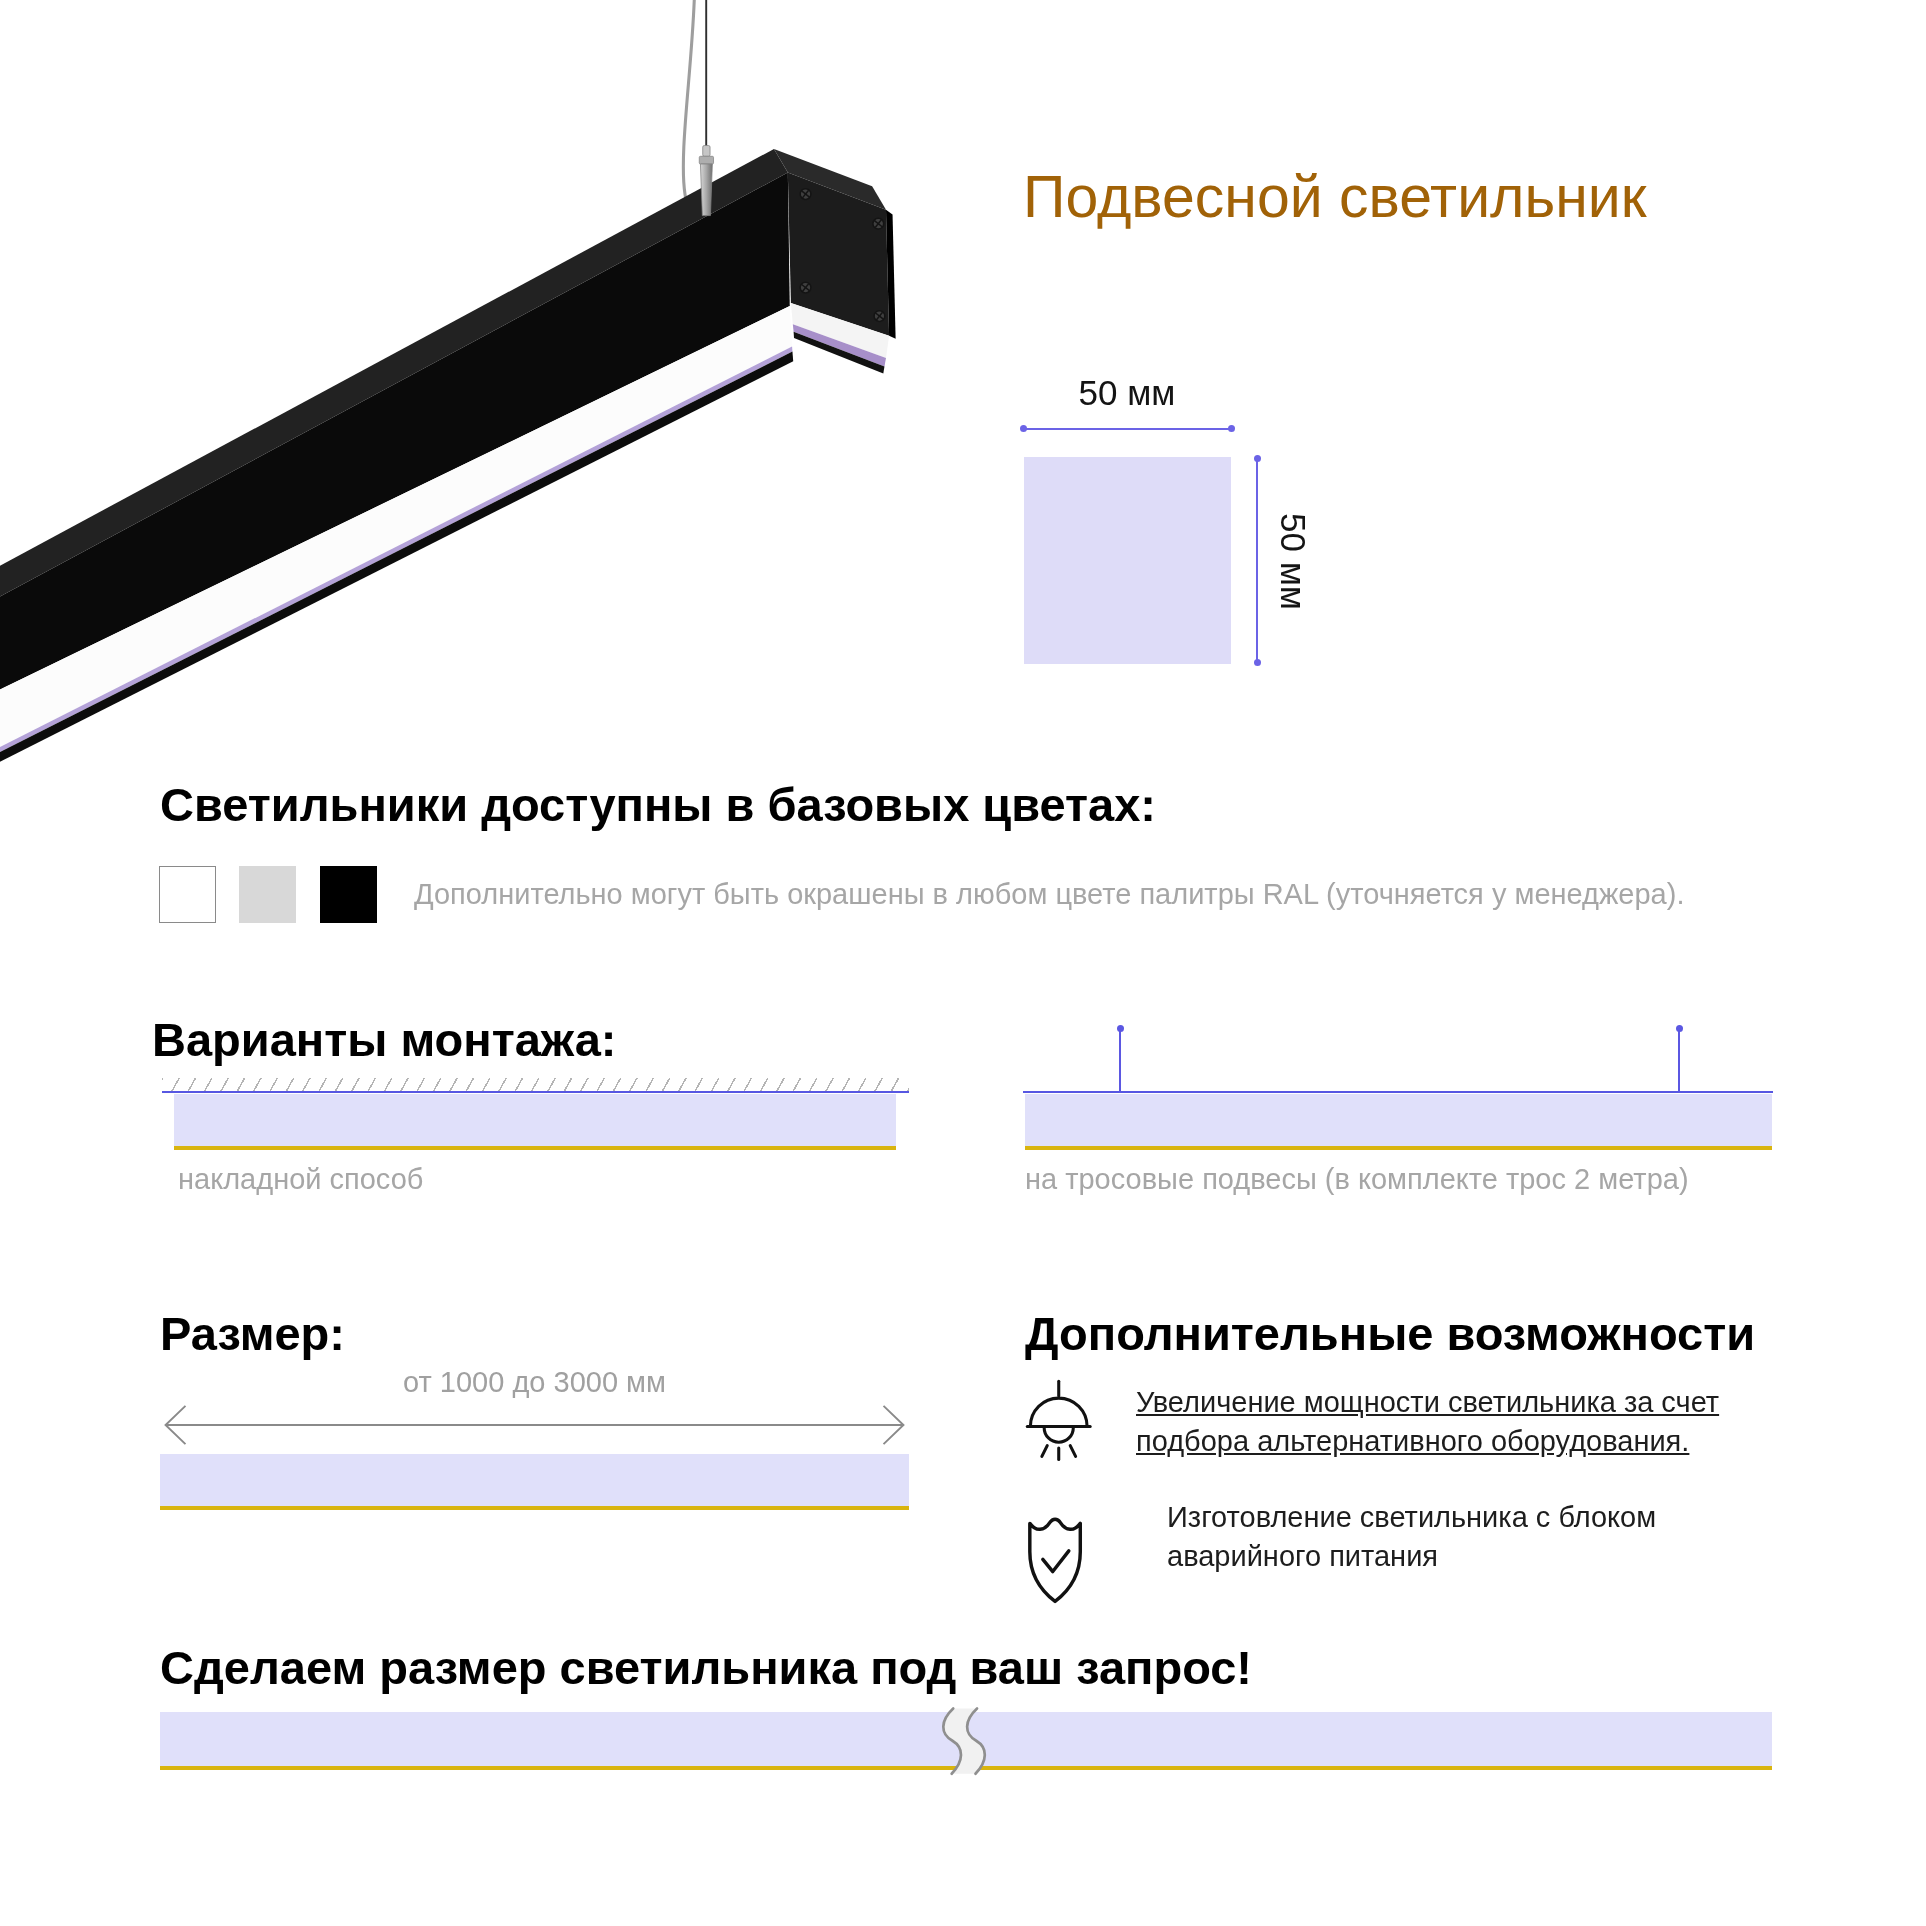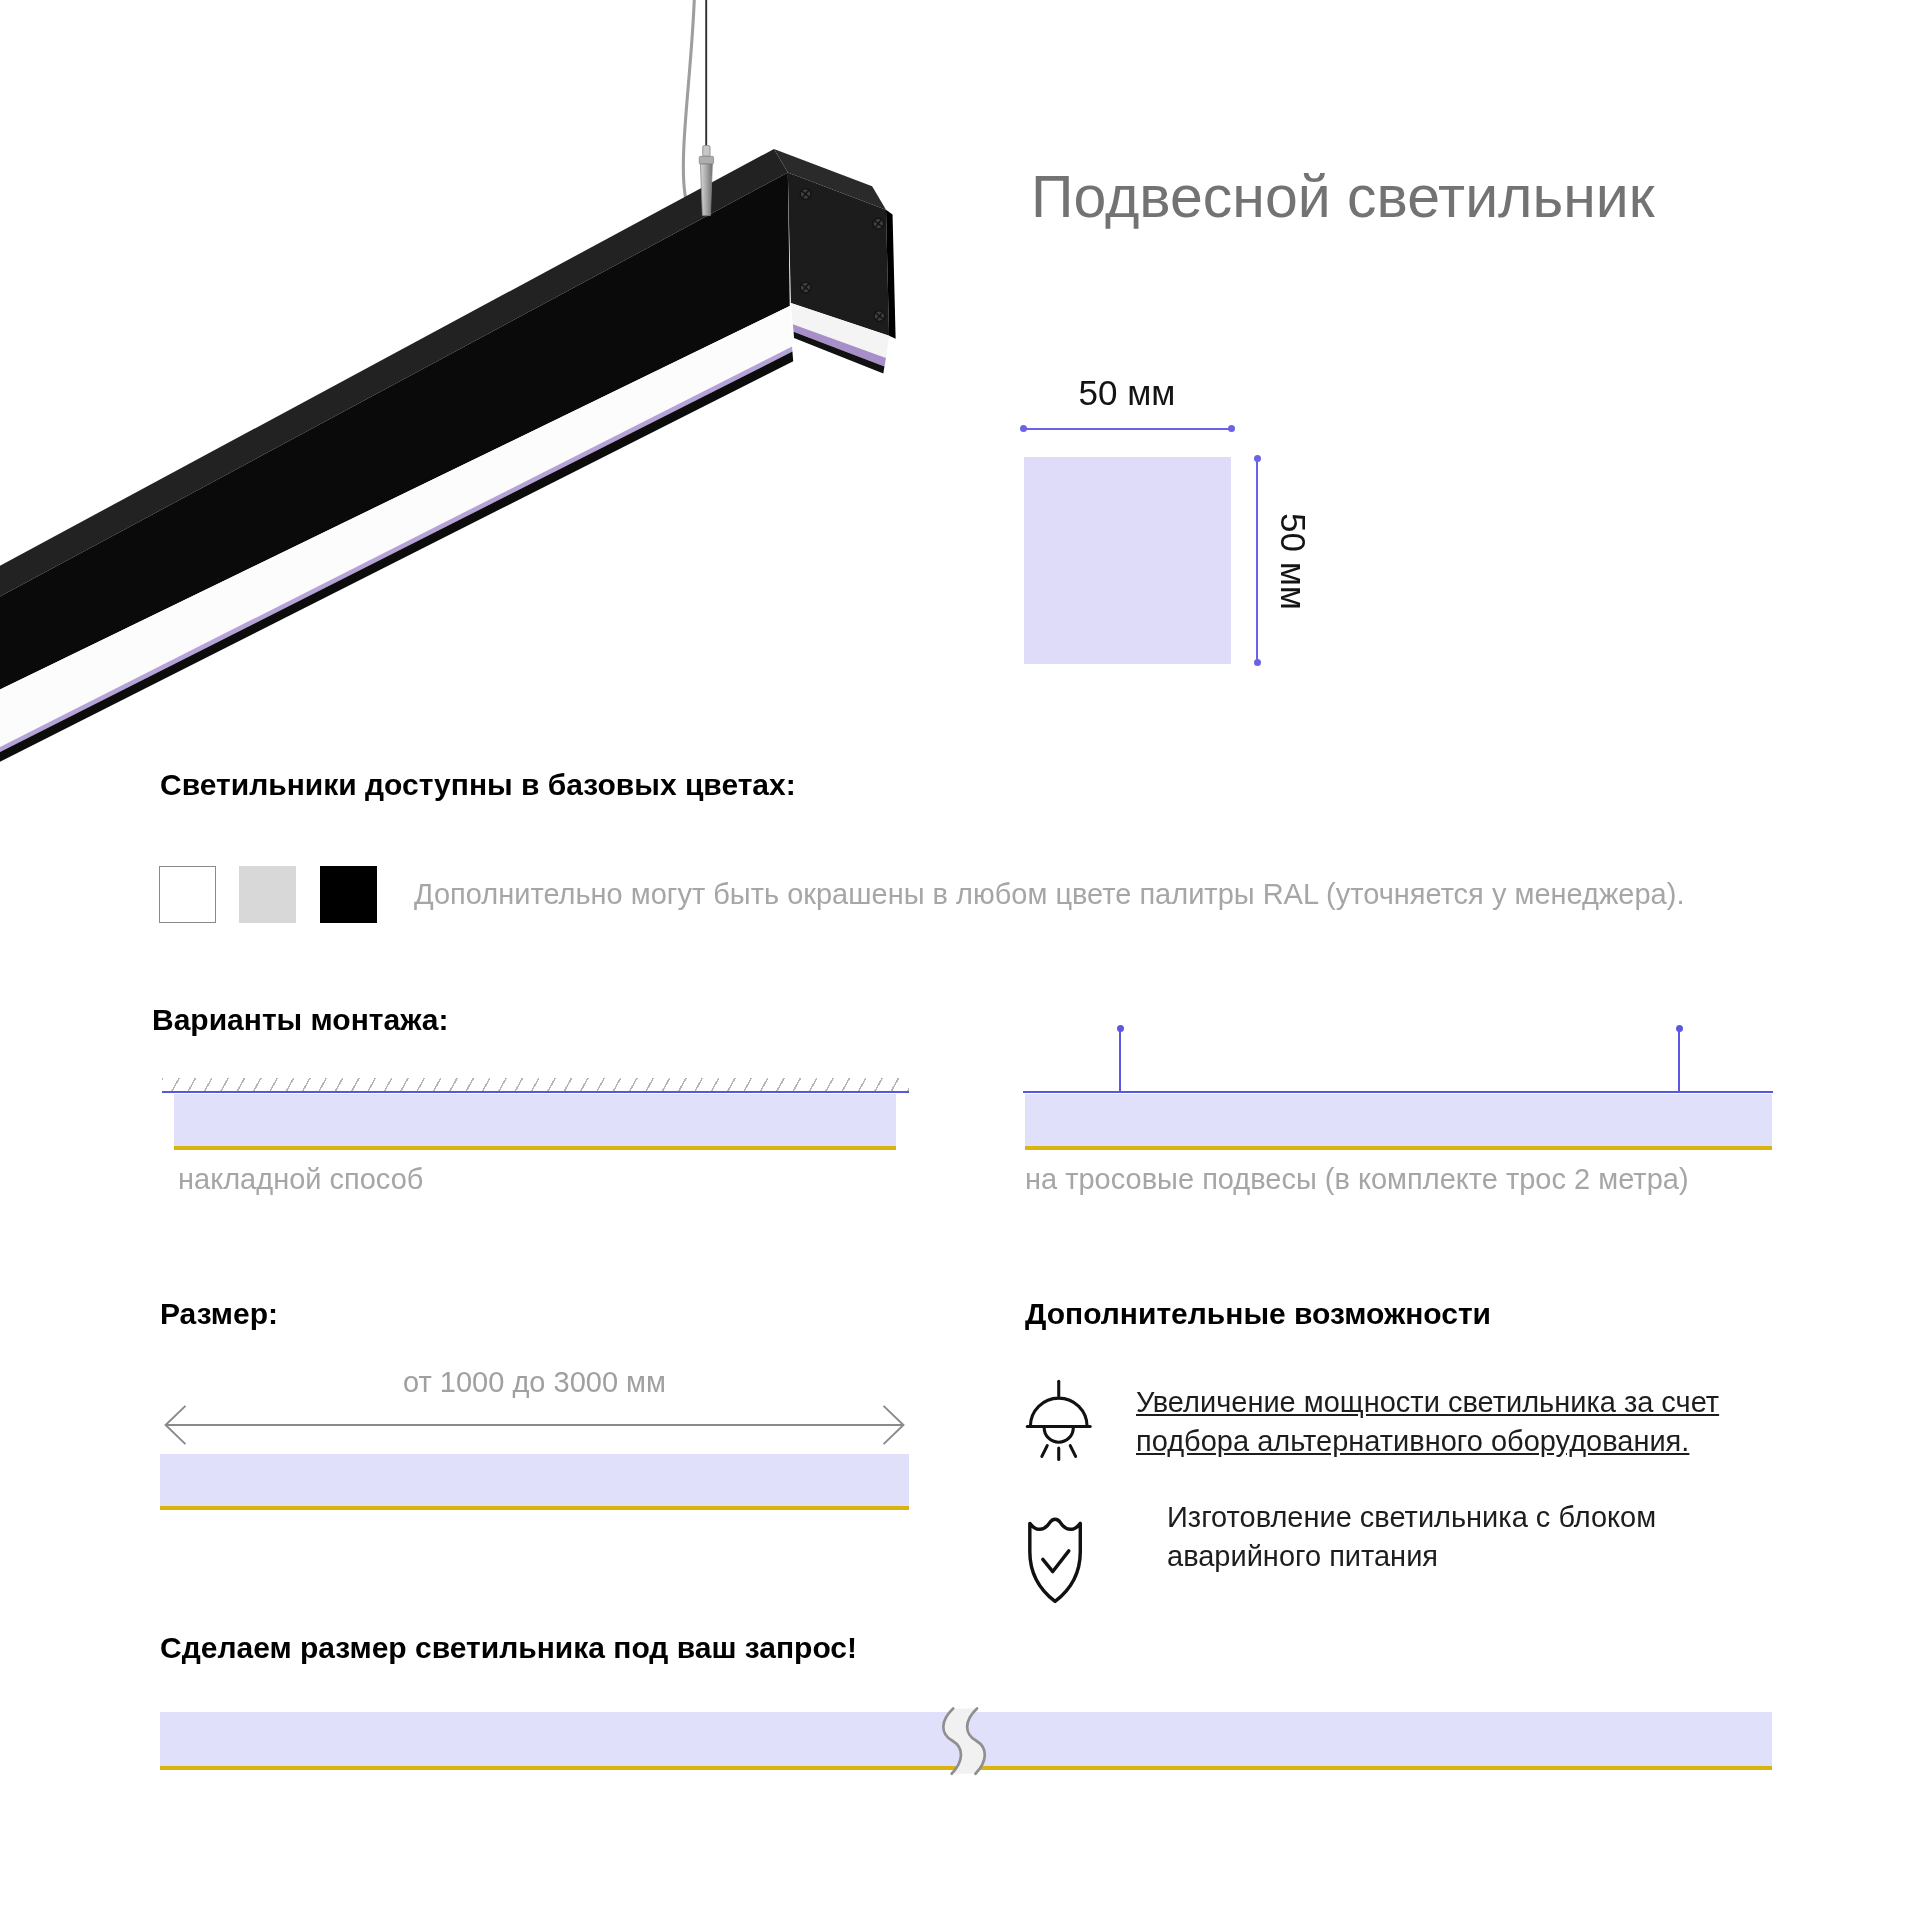--- a/index.html
+++ b/index.html
@@ -1,32 +1,32 @@
 <!DOCTYPE html>
 <html style="font-size:6.2px"><head>
 <meta charset="utf-8">
 <style>
   html,body{margin:0;padding:0;background:#fff;}
   #canvas{position:relative;width:1926px;height:1926px;background:#fff;overflow:hidden;
           font-family:"Liberation Sans","DejaVu Sans",sans-serif;}
   .abs{position:absolute;}
   
-  #title{left:1023px;top:162px;font-size:59px;line-height:71px;color:#737373;margin-left:8px;}
+  #title{left:1023px;top:162px;font-size:59px;line-height:71px;color:#a16207;}
   
   #dim-top-label{left:1023px;top:372px;width:208px;text-align:center;font-size:35px;line-height:1.2;color:#141414;}
   #dim-hline{left:1023px;top:428px;width:208px;height:1.9px;background:#6b63e6;}
   .pdot{position:absolute;width:7.3px;height:7.3px;border-radius:50%;background:#6b63e6;}
   #dot-h1{left:1020px;top:425px;} #dot-h2{left:1228px;top:425px;}
   #dim-square{left:1024px;top:457px;width:207px;height:207px;background:#dedcf8;}
   #dim-vline{left:1256px;top:458px;width:1.9px;height:205px;background:#6b63e6;}
   #dot-v1{left:1254px;top:455px;} #dot-v2{left:1254px;top:659px;}
   #dim-right-label{left:1272px;top:458px;width:42px;height:206px;writing-mode:vertical-rl;
                    text-align:center;line-height:42px;font-size:35px;color:#141414;}
   
-  .h2{font-weight:bold;font-size:30px;line-height:1.2;color:#000;white-space:nowrap;}
+  .h2{font-weight:bold;font-size:47px;line-height:1.2;color:#000;white-space:nowrap;margin-top:10px;}
   #colors-heading{left:160px;top:767px;}
   #mounting-heading{left:152px;top:1002px;}
   #size-heading{left:160px;top:1296px;}
   #features-heading{left:1025px;top:1296px;}
   #custom-heading{left:160px;top:1630px;}
   
   .swatch{position:absolute;top:866px;width:57px;height:57px;}
   #swatch-white{left:159px;background:#ffffff;border:1.2px solid #8a8a8a;width:55px;height:55px;}
   #swatch-gray{left:239px;background:#d8d8d8;}
   #swatch-black{left:320px;background:#000000;}

